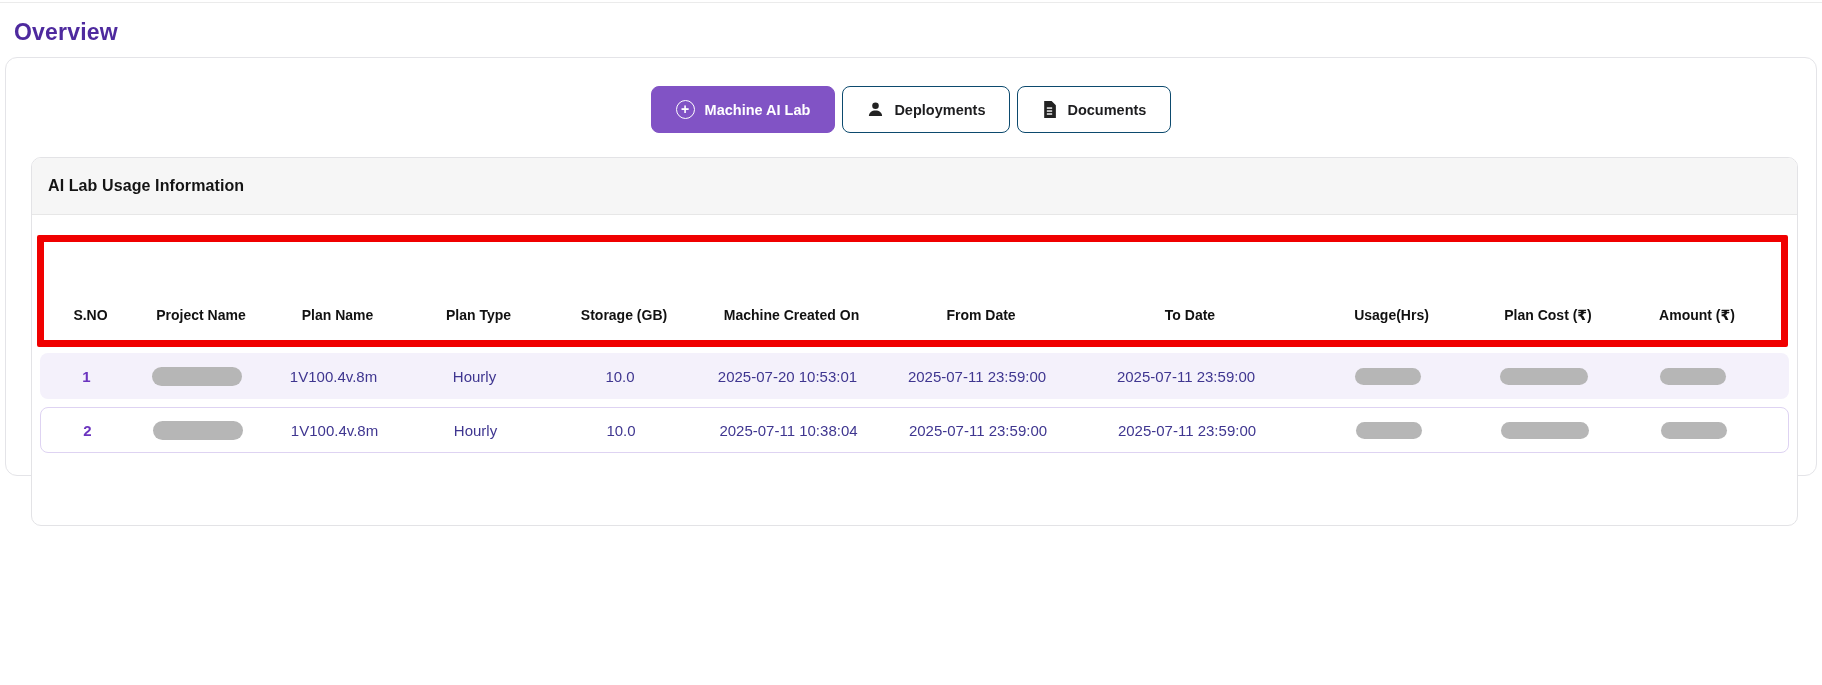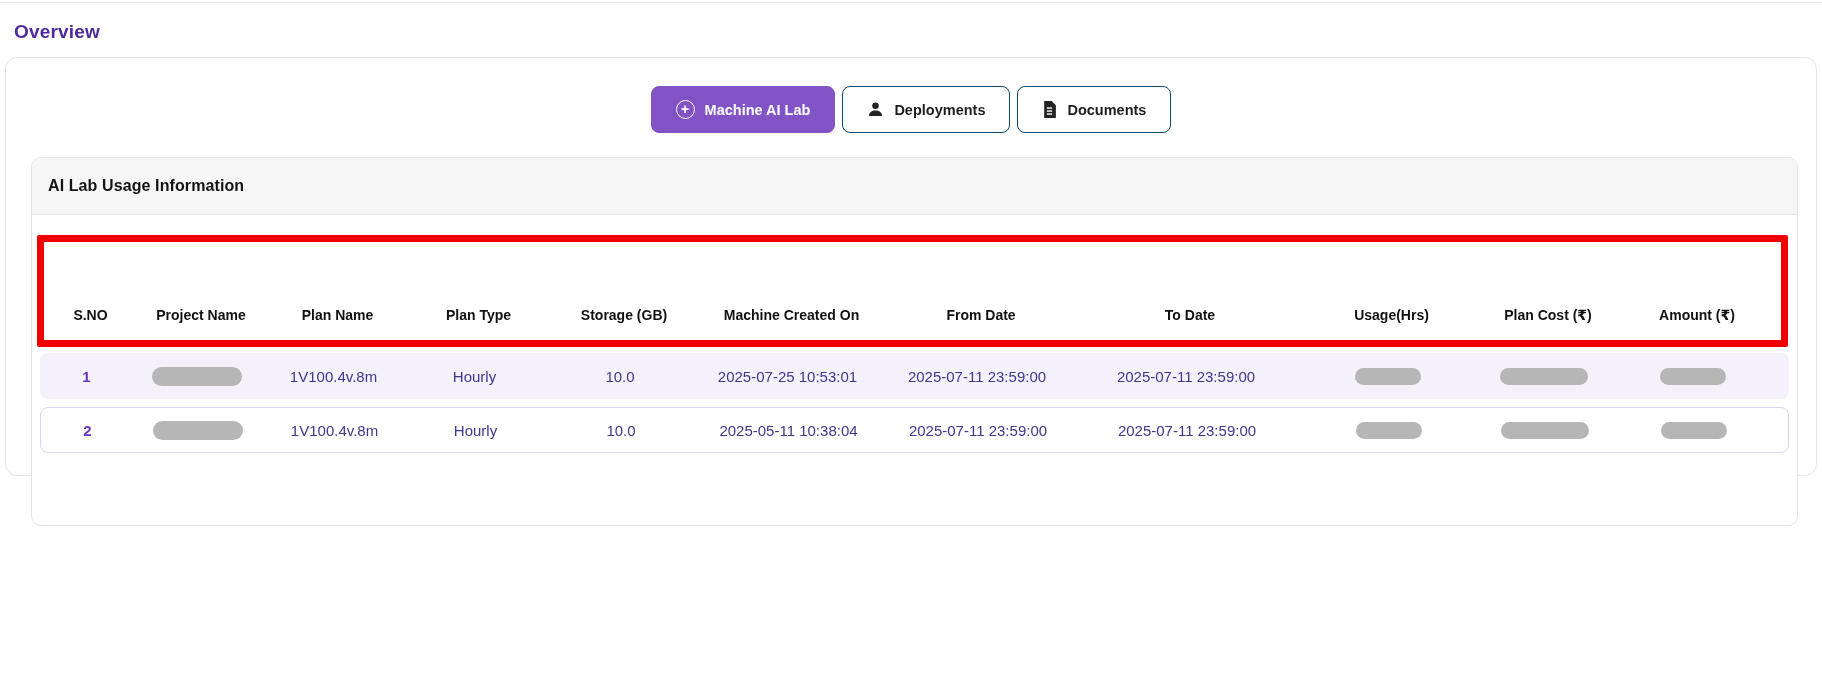--- a/index.html
+++ b/index.html
@@ -6,21 +6,21 @@
   html, body {
     width: 1822px; height: 685px;
     background: #ffffff;
     font-family: "Liberation Sans", "DejaVu Sans", sans-serif;
     overflow: hidden;
   }
   .top-hairline { margin-top: 2px; border-top: 1px solid #ebebeb; height: 0; }
 
   .page-title {
     margin: 18px 0 8px 14px;
-    font-size: 19px; line-height: 22px;
+    font-size: 23px; line-height: 22px;
     font-weight: 800; color: #4e2a9e;
     letter-spacing: .2px;
   }
 
   .outer-card {
     margin: 14px 5px 0 5px;
     height: 419px;
     background: #fff;
     border: 1px solid #e4e4e8;
     border-radius: 12px;
@@ -187,35 +187,35 @@
     </div>
 
     <div class="rows">
 
       <div class="grid trow trow-highlight">
         <div class="td td-serial">1</div>
         <div class="pill-wrap"><span class="pill pill-project"></span></div>
         <div class="td">1V100.4v.8m</div>
         <div class="td">Hourly</div>
         <div class="td">10.0</div>
-        <div class="td">2025-07-25 10:53:01</div>
+        <div class="td">2025-07-20 10:53:01</div>
         <div class="td">2025-07-11 23:59:00</div>
         <div class="td">2025-07-11 23:59:00</div>
         <div class="pill-wrap"><span class="pill pill-usage"></span></div>
         <div class="pill-wrap"><span class="pill pill-cost"></span></div>
         <div class="pill-wrap"><span class="pill pill-amount"></span></div>
       </div>
 
       <div class="grid trow trow-plain">
         <div class="td td-serial">2</div>
         <div class="pill-wrap"><span class="pill pill-project"></span></div>
         <div class="td">1V100.4v.8m</div>
         <div class="td">Hourly</div>
         <div class="td">10.0</div>
-        <div class="td">2025-05-11 10:38:04</div>
+        <div class="td">2025-07-11 10:38:04</div>
         <div class="td">2025-07-11 23:59:00</div>
         <div class="td">2025-07-11 23:59:00</div>
         <div class="pill-wrap"><span class="pill pill-usage"></span></div>
         <div class="pill-wrap"><span class="pill pill-cost"></span></div>
         <div class="pill-wrap"><span class="pill pill-amount"></span></div>
       </div>
 
     </div>
   </div>
 </div>

